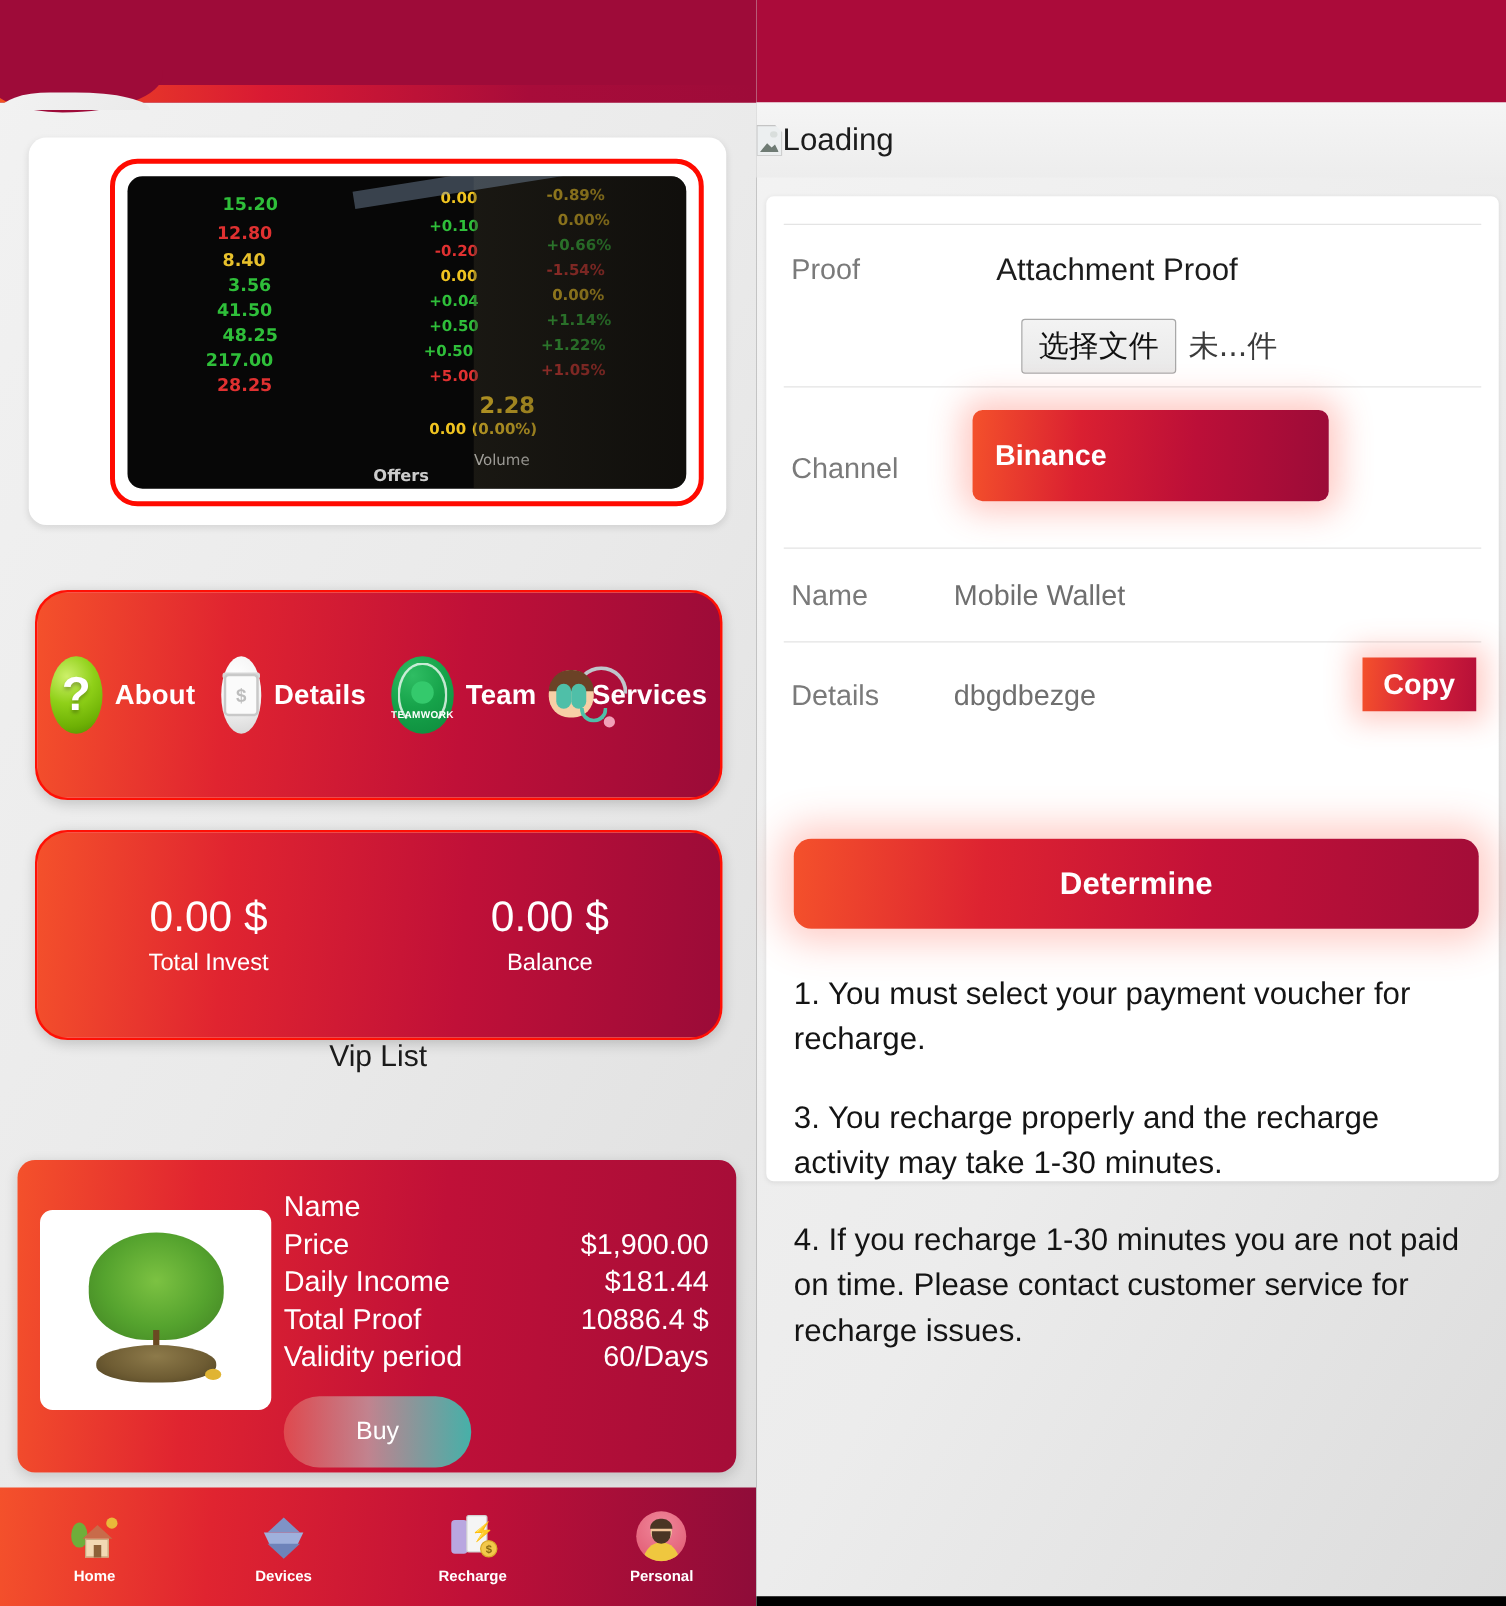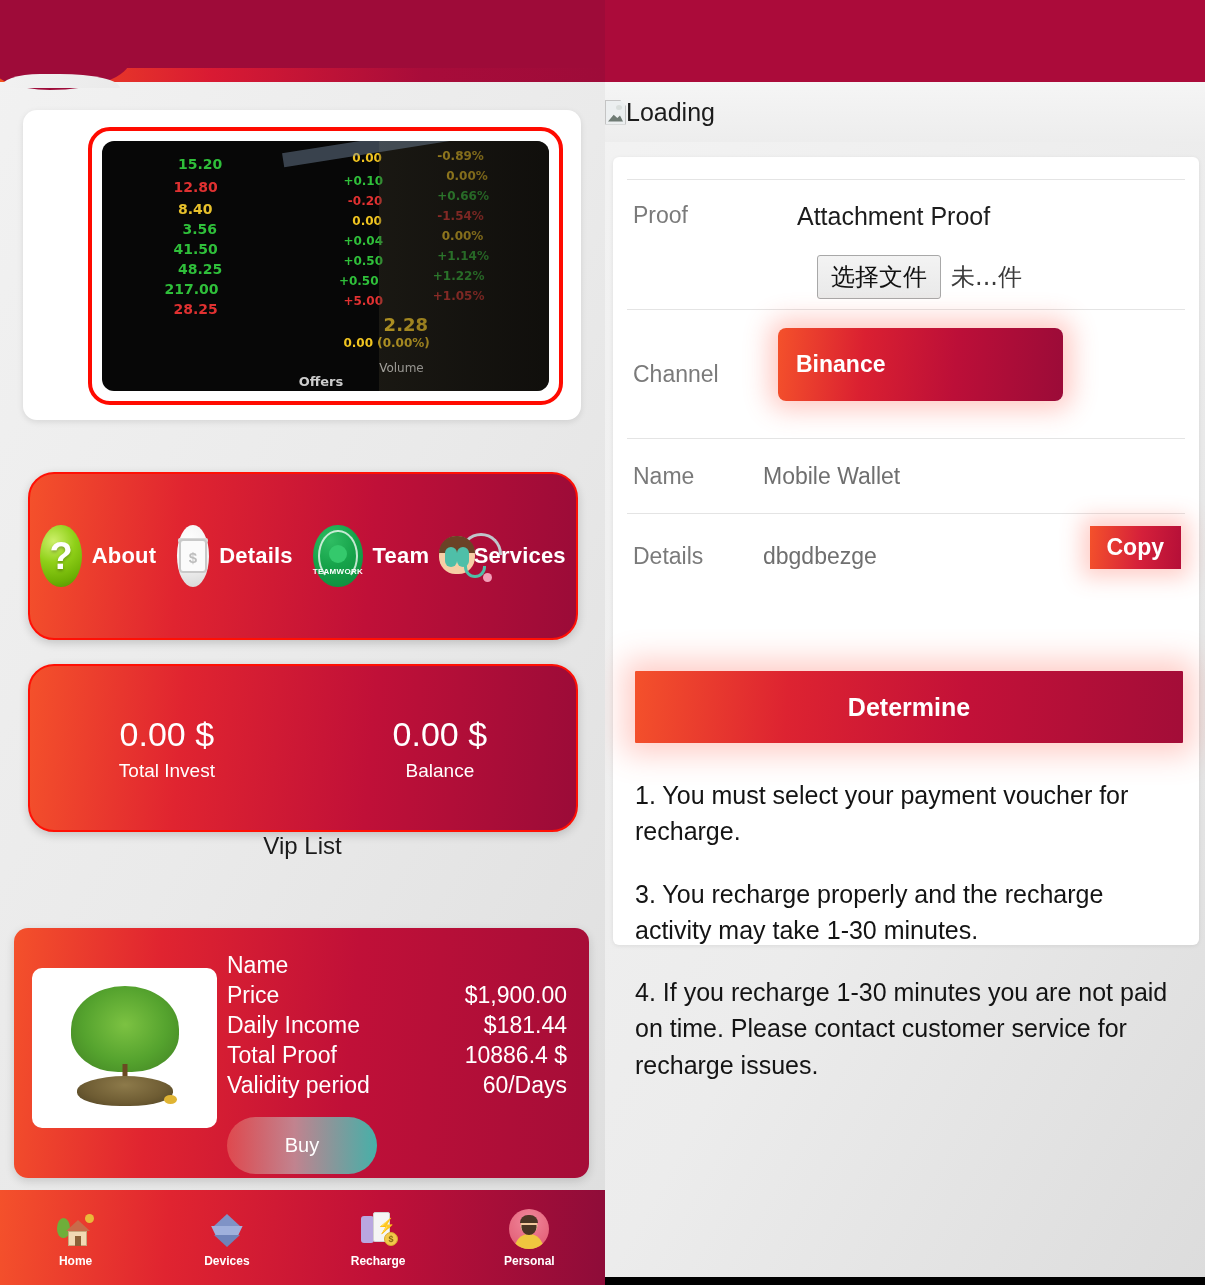--- a/index.html
+++ b/index.html
@@ -223,21 +223,21 @@
   .copy-btn {
     position:absolute; right:18px; top:12px;
     background: linear-gradient(95deg,#f4512b 0%, #d5203a 55%, #b50f38 100%);
     color:#fff; border:none; border-radius:0; cursor:pointer;
     padding: 8px 17px; font-size:23px; font-weight:600;
     box-shadow: 0 0 22px 8px rgba(255,90,70,0.30);
   }
   .determine-btn {
     position:absolute; left:22px; top:514px; width:548px; height:72px;
     background: linear-gradient(95deg, #f4512b 0%, #dd2331 28%, #c31138 60%, #a30d38 100%);
-    border:none; border-radius:1px; cursor:pointer;
+    border:none; border-radius:14px; cursor:pointer;
     color:#fff; font-size:25px; font-weight:600;
     box-shadow: 0 0 30px 11px rgba(255,90,70,0.30);
     font-family:"Liberation Sans", sans-serif;
   }
   .notes { position:absolute; left:22px; top:620px; width:550px; }
   .note { font-size:25px; color:#141414; line-height:1.45; margin-bottom:26px; }
 </style>
 </head>
 <body>
 

